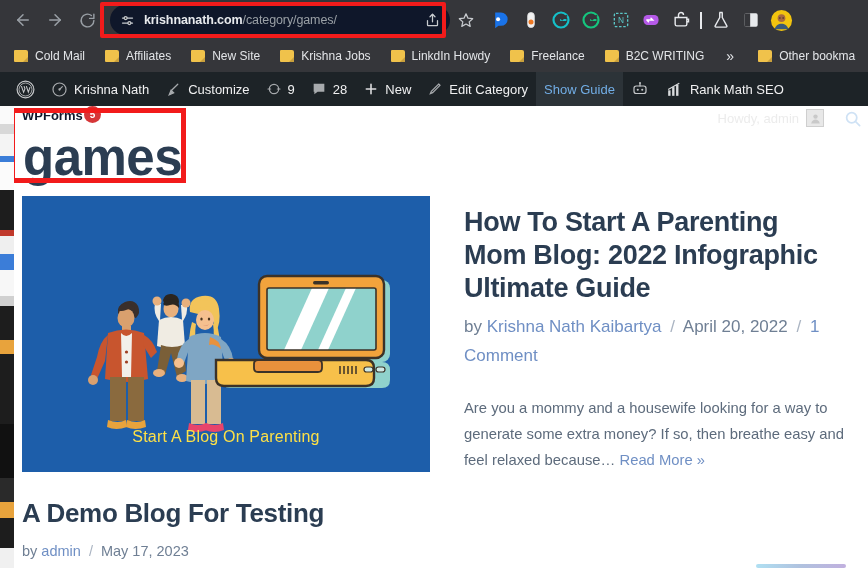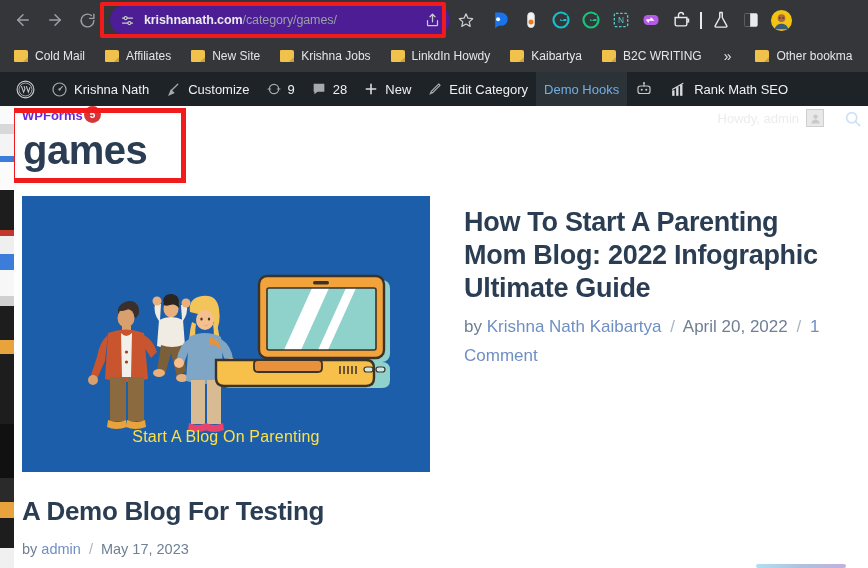--- a/index.html
+++ b/index.html
@@ -21,21 +21,21 @@
   .nav-btn {
     width: 30px; height: 30px; border-radius: 50%;
     display: flex; align-items: center; justify-content: center;
     color: #9aa0a6;
   }
   .nav-btn svg { display: block; }
 
   .omni-wrap { position: relative; margin-left: 8px; }
   .omnibox {
     width: 340px; height: 30px; border-radius: 16px;
-    background: #4c1d95;
+    background: #0f172a;
     display: flex; align-items: center;
     padding: 0 8px 0 6px;
   }
   .site-info {
     width: 22px; height: 22px; border-radius: 50%;
     display: flex; align-items: center; justify-content: center;
     flex: 0 0 auto;
   }
   .url-text {
     flex: 1 1 auto; font-size: 12.5px; white-space: nowrap; overflow: hidden;
@@ -86,37 +86,37 @@
   .ab-item.active { background: #2c3338; }
   .ab-icon { color: #a7aaad; display: flex; align-items: center; }
 
   
   .page {
     position: absolute; left: 0; top: 106px; width: 868px; height: 462px;
     background: #ffffff; overflow: hidden;
   }
   .ghost-row { position: absolute; left: 0; top: 0; width: 868px; height: 26px; }
   .ghost-wpforms {
-    position: absolute; left: 22px; top: 2px; font-size: 13px; color: #6d28d9; font-weight: bold;
+    position: absolute; left: 22px; top: 2px; font-size: 13px; color: #0f172a; font-weight: bold;
   }
   .ghost-badge {
     position: absolute; left: 84px; top: 0px; width: 17px; height: 17px; border-radius: 50%;
     background: #d63638; color: #fff; font-size: 10px; font-weight: bold;
     display: flex; align-items: center; justify-content: center;
   }
   .howdy {
     position: absolute; right: 44px; top: 3px; font-size: 13px; color: #ececec;
     display: flex; align-items: center; gap: 7px;
   }
   .howdy-avatar { width: 18px; height: 18px; background: #e8e8e8; border: 1px solid #cfcfcf; display:flex; align-items:center; justify-content:center; }
   .search-glyph { position: absolute; right: 6px; top: 3px; color: #dce9f5; }
 
   .cat-title {
     position: absolute; left: 23px; top: 22px;
-    font-size: 40px; font-weight: bold; color: #2b3d52; letter-spacing: -0.5px;
+    font-size: 51px; font-weight: bold; color: #2b3d52; letter-spacing: -0.5px;
   }
   .anno-title {
     position: absolute; left: 10px; top: 108px; width: 176px; height: 75px;
     border: 5px solid #f21b1b; pointer-events: none; z-index: 6;
   }
 
   
   .left-sliver {
     position: absolute; left: 0; top: 106px; width: 14px; height: 462px;
     background: #1d1d1d; z-index: 7; overflow: hidden;
@@ -303,21 +303,21 @@
     <div class="bm">
       <span class="bm-folder"></span>
       <span class="bm-label">Krishna Jobs</span>
     </div>
     <div class="bm">
       <span class="bm-folder"></span>
       <span class="bm-label">LinkdIn Howdy</span>
     </div>
     <div class="bm">
       <span class="bm-folder"></span>
-      <span class="bm-label">Kaibartya</span>
+      <span class="bm-label">Freelance</span>
     </div>
     <div class="bm">
       <span class="bm-folder"></span>
       <span class="bm-label">B2C WRITING</span>
     </div>
     <span class="bm-chev">»</span>
     <span class="bm-sep"></span>
     <div class="bm">
       <span class="bm-folder"></span>
       <span class="bm-label">Other bookma</span>
@@ -380,21 +380,21 @@
     </div>
     <div class="ab-item">
       <span class="ab-icon">
         <svg width="16" height="16" viewBox="0 0 24 24" fill="none" stroke="#a7aaad" stroke-width="1.8" stroke-linecap="round">
             <path d="M17.5 4.5 19.5 6.5 8.5 17.5 5 19l1.5-3.5z"></path>
           </svg>
       </span>
       <span class="ab-label">Edit Category</span>
     </div>
     <div class="ab-item active">
-      <span class="ab-label blue">Demo Hooks</span>
+      <span class="ab-label blue">Show Guide</span>
     </div>
     <div class="ab-item">
       <span class="ab-icon">
         <svg width="18" height="18" viewBox="0 0 24 24" fill="none" stroke="#c6c8ca" stroke-width="1.6">
             <rect x="4" y="8" width="16" height="10" rx="3"></rect>
             <circle cx="9" cy="13" r="1.4" fill="#c6c8ca" stroke="none"></circle>
             <circle cx="15" cy="13" r="1.4" fill="#c6c8ca" stroke="none"></circle>
             <path d="M12 8V5" stroke-linecap="round"></path>
             <circle cx="12" cy="4" r="1.3" fill="#c6c8ca" stroke="none"></circle>
           </svg>
@@ -521,20 +521,21 @@
         <div class="post-body">
           <h2 class="post-title">How To Start A Parenting Mom Blog: 2022 Infographic Ultimate Guide</h2>
           <div class="post-meta">
             <span>by</span>
             <span class="link">Krishna Nath Kaibartya</span>
             <span class="sep">/</span>
             <span>April 20, 2022</span>
             <span class="sep">/</span>
             <span class="link">1 Comment</span>
           </div>
+          <p class="post-excerpt"><span>Are you a mommy and a housewife looking for a way to generate some extra money? If so, then breathe easy and feel relaxed because… </span><span class="more">Read More »</span></p>
         </div>
       </div>
 
       <div class="post2">
         <h2 class="post2-title">A Demo Blog For Testing</h2>
         <div class="post2-meta">
           <span>by</span>
           <span class="link">admin</span>
           <span class="sep">/</span>
           <span>May 17, 2023</span>

